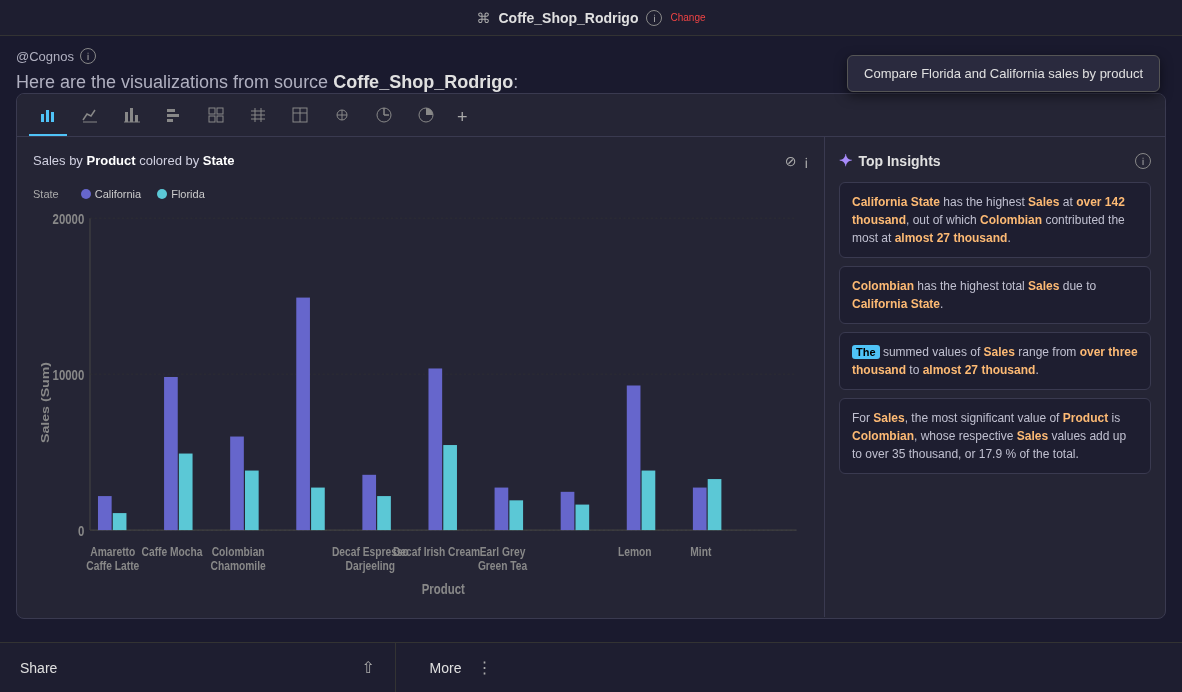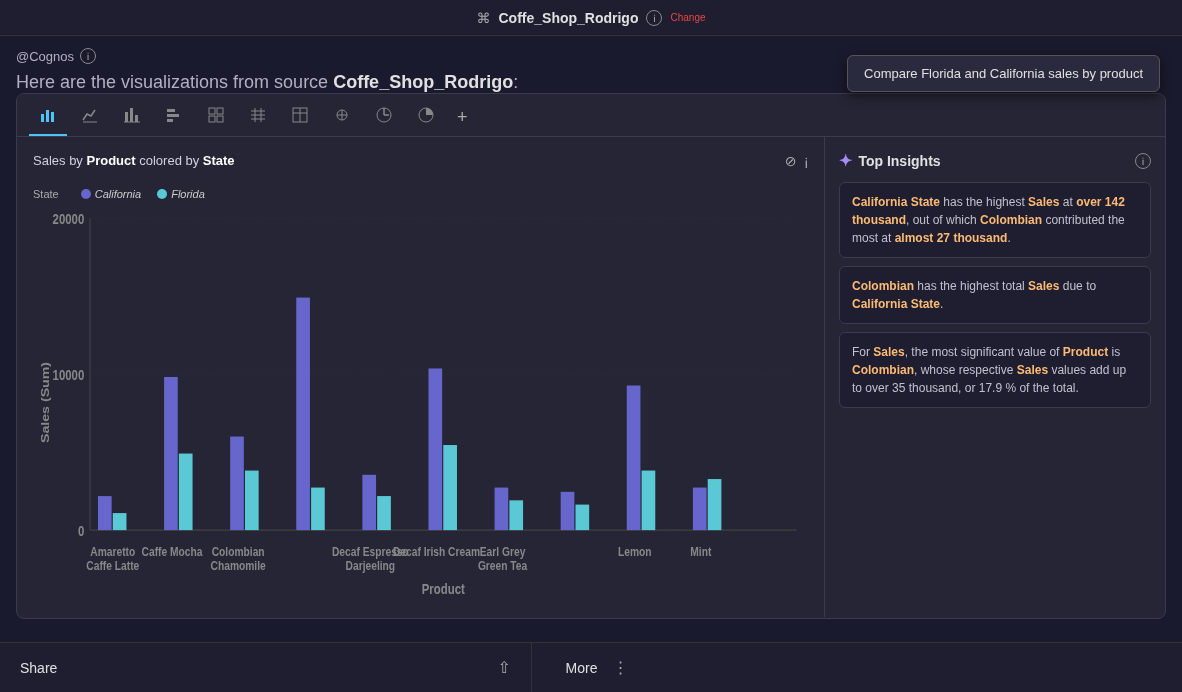--- a/index.html
+++ b/index.html
@@ -177,21 +177,20 @@
       margin-bottom: 4px;
       font-size: 11px;
     }
 
     .legend-item {
       display: flex;
       align-items: center;
       gap: 4px;
       color: #ccc;
       font-size: 11px;
-      font-style: italic;
     }
 
     .legend-dot {
       width: 10px;
       height: 10px;
       border-radius: 50%;
     }
 
     .chart-area {
       flex: 1;
@@ -269,21 +268,21 @@
     .share-btn {
       display: flex;
       align-items: center;
       gap: 24px;
       padding: 0 20px;
       height: 100%;
       cursor: pointer;
       color: #e0e0e0;
       font-size: 14px;
       border-right: 1px solid #333;
-      width: 532px;
+      width: 396px;
     }
 
     .add-dashboard-btn {
       display: flex;
       align-items: center;
       justify-content: center;
       flex: 1;
       height: 100%;
       cursor: pointer;
       color: #e0e0e0;
@@ -529,20 +528,23 @@
 
         <div class="insight-card">
           <strong>California State</strong> has the highest <strong>Sales</strong> at <strong>over 142 thousand</strong>, out of which <strong>Colombian</strong> contributed the most at <strong>almost 27 thousand</strong>.
         </div>
 
         <div class="insight-card">
           <strong>Colombian</strong> has the highest total <strong>Sales</strong> due to <strong>California State</strong>.
         </div>
 
 
+        <div class="insight-card">
+          <span class="highlight-blue">The</span> summed values of <strong>Sales</strong> range from <strong>over three thousand</strong> to <strong>almost 27 thousand</strong>.
+        </div>
 
         <div class="insight-card" style="overflow: hidden; max-height: 90px;">
           For <strong>Sales</strong>, the most significant value of <strong>Product</strong> is <strong>Colombian</strong>, whose respective <strong>Sales</strong> values add up to over 35 thousand, or 17.9 % of the total.
         </div>
       </div>
 
     </div>
   </div>
 </div>
 

